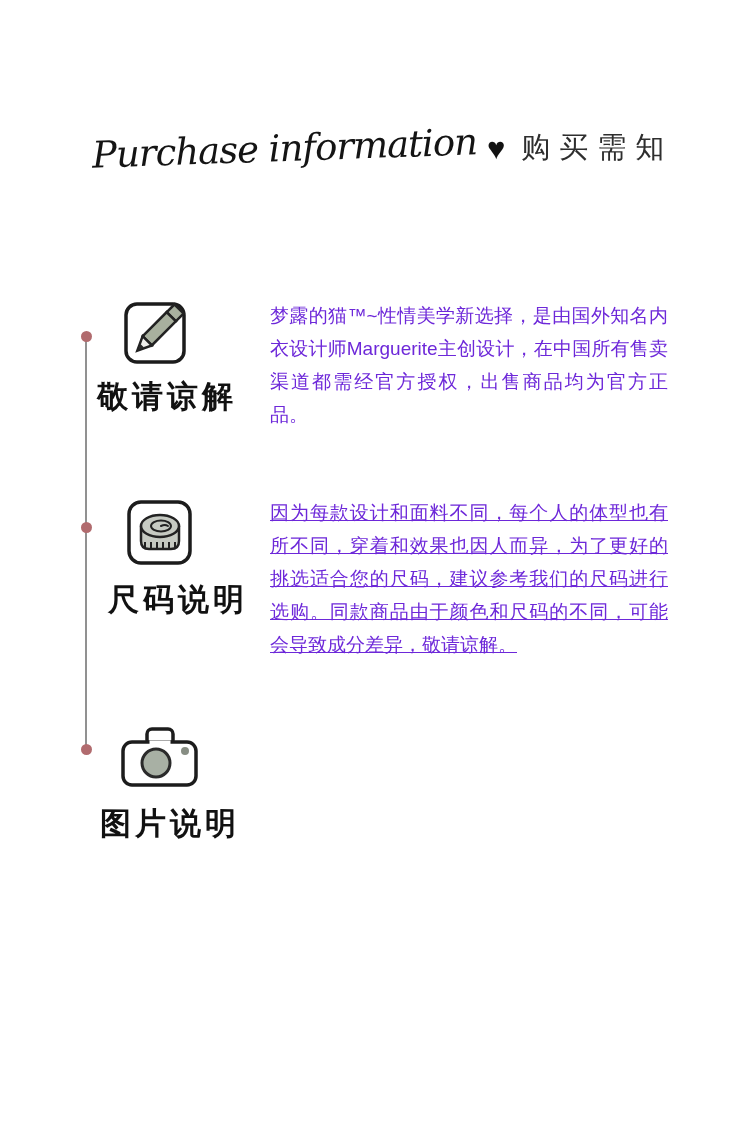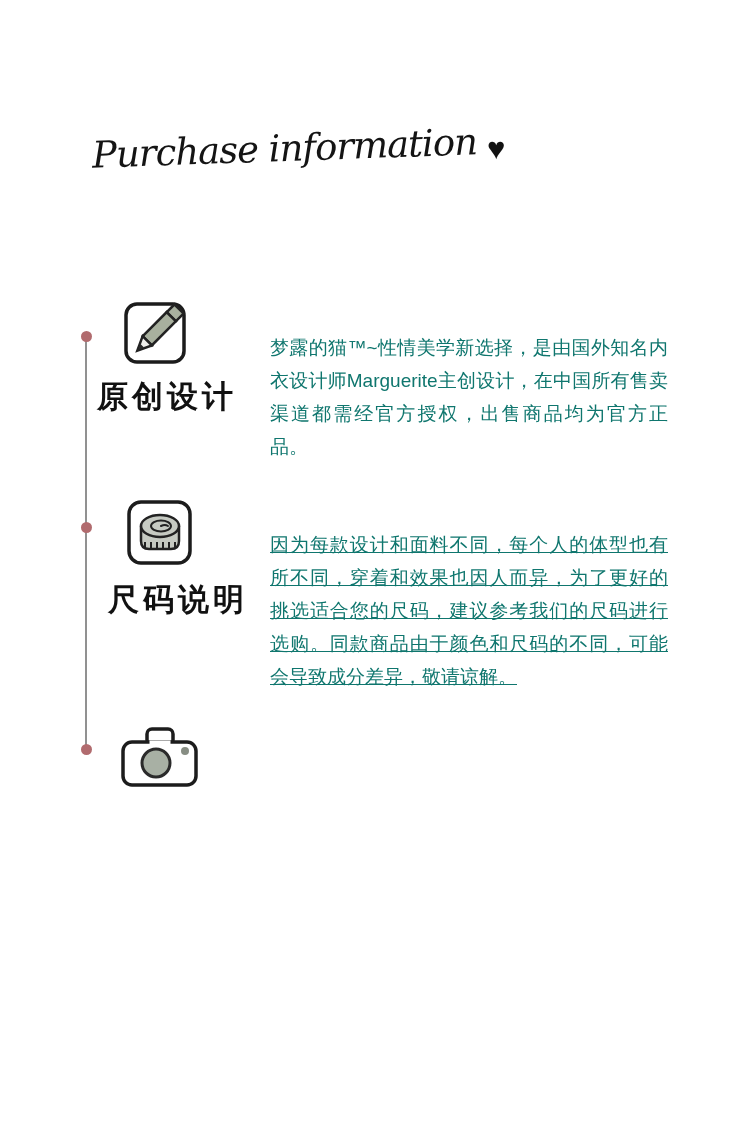--- a/index.html
+++ b/index.html
@@ -50,54 +50,55 @@
   .sec-title {
     position:absolute; font-size:31px; font-weight:700;
     letter-spacing:4px; color:#111; white-space:nowrap;
   }
   .title-s1 { left:97px;  top:376px; }
   .title-s2 { left:108px; top:579px; }
   .title-s3 { left:100px; top:803px; }
 
   .sec-body {
     position:absolute; left:270px; width:398px;
-    font-size:19px; line-height:33px; color:#0f766e;
-    text-align:justify; text-justify:inter-ideograph;margin-top:32px;
+    font-size:19px; line-height:33px; color:#6d28d9;
+    text-align:justify; text-justify:inter-ideograph;
   }
   .body-s1 { top:299px; }
   .body-s2 { top:496px;text-decoration:underline; }
   .body-s3 { top:728px; }
 </style>
 </head>
 <body>
 
 <div class="page">
 
   <div class="header">
     <span class="script-title">Purchase information</span>
     <span class="heart">♥</span>
+    <span class="cn-title">购买需知</span>
   </div>
 
   <div class="timeline-line"></div>
   <div class="dot dot-1"></div>
   <div class="dot dot-2"></div>
   <div class="dot dot-3"></div>
 
   <div class="icon-box icon-s1">
     <svg width="72" height="76" viewBox="0 0 72 76">
       <rect x="5" y="10" width="58" height="58" rx="11" fill="none" stroke="#1c1c1c" stroke-width="3.5"></rect>
       <g transform="rotate(45 34 39)">
         <rect x="27.5" y="5" width="13" height="11" fill="#a8b09e" stroke="#222" stroke-width="2.5"></rect>
         <rect x="27.5" y="16" width="13" height="34" fill="#a8b09e" stroke="#222" stroke-width="2.5"></rect>
         <polygon points="27.5,50 40.5,50 34,64" fill="#efefec" stroke="#222" stroke-width="2.5"></polygon>
         <polygon points="31.5,57 36.5,57 34,63" fill="#2a2a2a"></polygon>
       </g>
     </svg>
   </div>
-  <div class="sec-title title-s1">原创设计</div>
+  <div class="sec-title title-s1">敬请谅解</div>
   <div class="sec-body body-s1">梦露的猫™~性情美学新选择，是由国外知名内衣设计师Marguerite主创设计，在中国所有售卖渠道都需经官方授权，出售商品均为官方正品。</div>
 
   <div class="icon-box icon-s2">
     <svg width="70" height="72" viewBox="0 0 70 72">
       <rect x="4" y="5" width="61" height="61" rx="12" fill="none" stroke="#1c1c1c" stroke-width="3.5"></rect>
       <path d="M16,30 L16,44 Q16,52 24,52 L46,52 Q54,52 54,44 L54,30 Z" fill="#c6cac2" stroke="#222" stroke-width="2.5"></path>
       <ellipse cx="35" cy="29" rx="19" ry="11" fill="#c6cac2" stroke="#222" stroke-width="2.5"></ellipse>
       <ellipse cx="36" cy="29" rx="10" ry="5.5" fill="none" stroke="#222" stroke-width="2"></ellipse>
       <path d="M36,29 q4,-2 7,0" fill="none" stroke="#222" stroke-width="2" stroke-linecap="round"></path>
       <g stroke="#222" stroke-width="2">
@@ -115,14 +116,15 @@
 
   <div class="icon-box icon-s3">
     <svg width="88" height="88" viewBox="0 0 88 88">
       <rect x="32" y="13" width="26" height="16" rx="5" fill="#ffffff" stroke="#1c1c1c" stroke-width="3.5"></rect>
       <rect x="8" y="26" width="73" height="43" rx="9" fill="#ffffff" stroke="#1c1c1c" stroke-width="3.5"></rect>
       <rect x="34.5" y="24.5" width="21" height="4" fill="#ffffff"></rect>
       <circle cx="41" cy="47" r="14" fill="#a8b0a4" stroke="#2a2a2a" stroke-width="3"></circle>
       <circle cx="70" cy="35" r="4" fill="#878d83"></circle>
     </svg>
   </div>
+  <div class="sec-title title-s3">图片说明</div>
 
 </div>
 
 </body></html>

